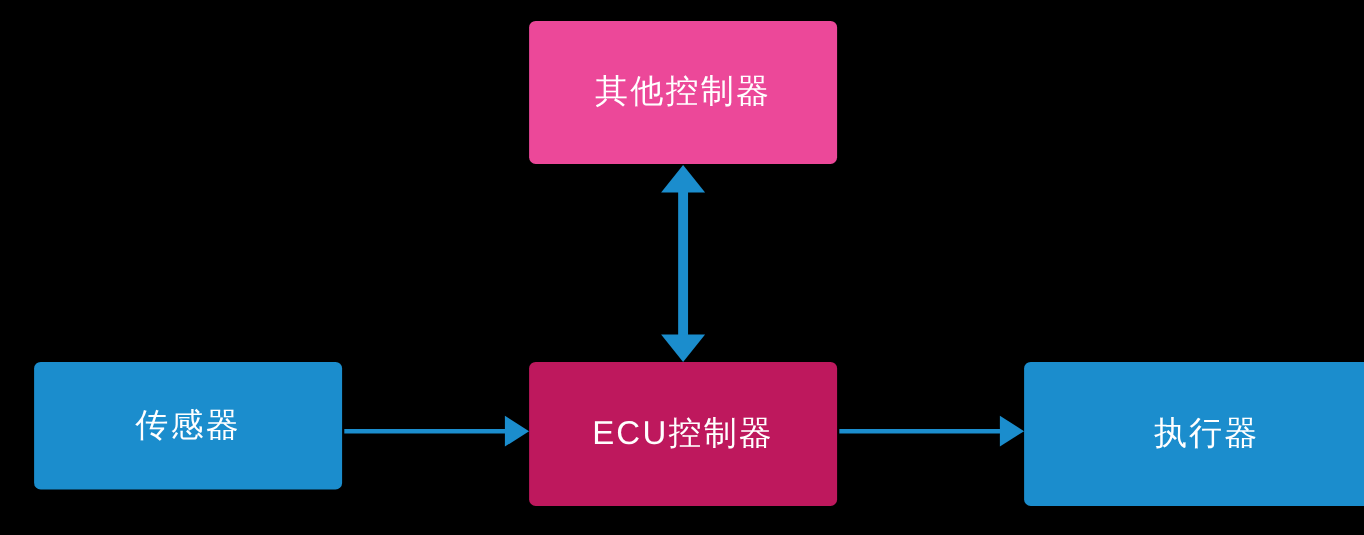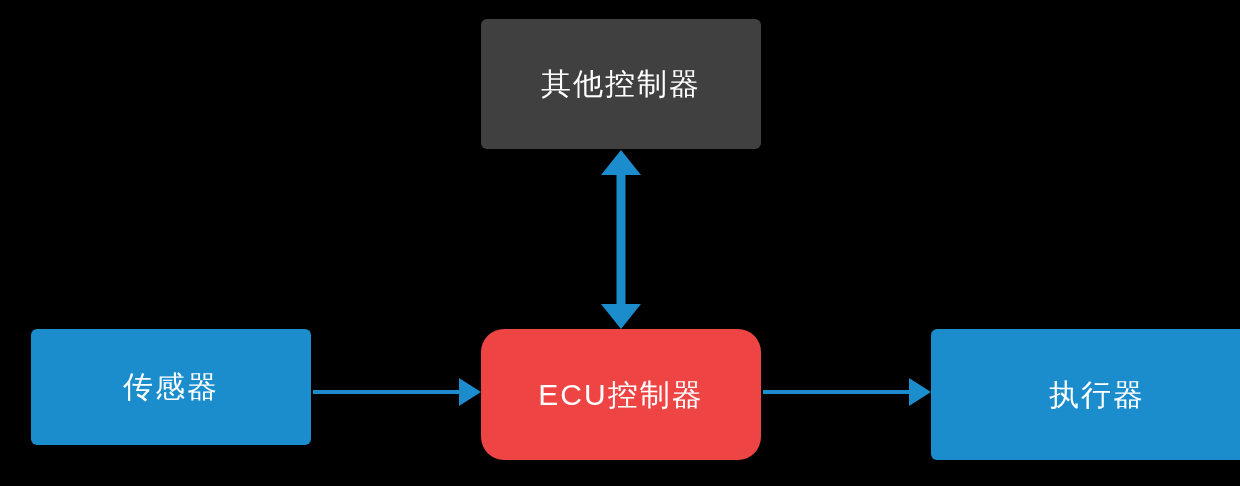--- a/index.html
+++ b/index.html
@@ -84,29 +84,29 @@
     top: 149px;
     width: 50px;
     height: 181px;
   }
 </style>
 </head>
 <body>
 
 <div id="diagram-canvas">
 
-  <div class="node-box" id="node-other-controller" style="background:#404040;">
+  <div class="node-box" id="node-other-controller" style="background:#ec4899;">
     <span class="node-label">其他控制器</span>
   </div>
 
   <div class="node-box" id="node-sensor" style="background:#1B8DCD;">
     <span class="node-label">传感器</span>
   </div>
 
-  <div class="node-box" id="node-ecu" style="background:#ef4444;border-radius:23px;">
+  <div class="node-box" id="node-ecu" style="background:#be185d;">
     <span class="node-label">ECU控制器</span>
   </div>
 
   <div class="node-box" id="node-actuator" style="background:#1B8DCD;">
     <span class="node-label">执行器</span>
   </div>
 
   <svg class="connector" id="edge-sensor-ecu" viewBox="0 0 170 48" width="170" height="48">
     <line x1="2" y1="24" x2="152" y2="24" stroke="#1B8DCD" stroke-width="4"></line>
     <polygon points="148,10 170,24 148,38" fill="#1B8DCD"></polygon>

